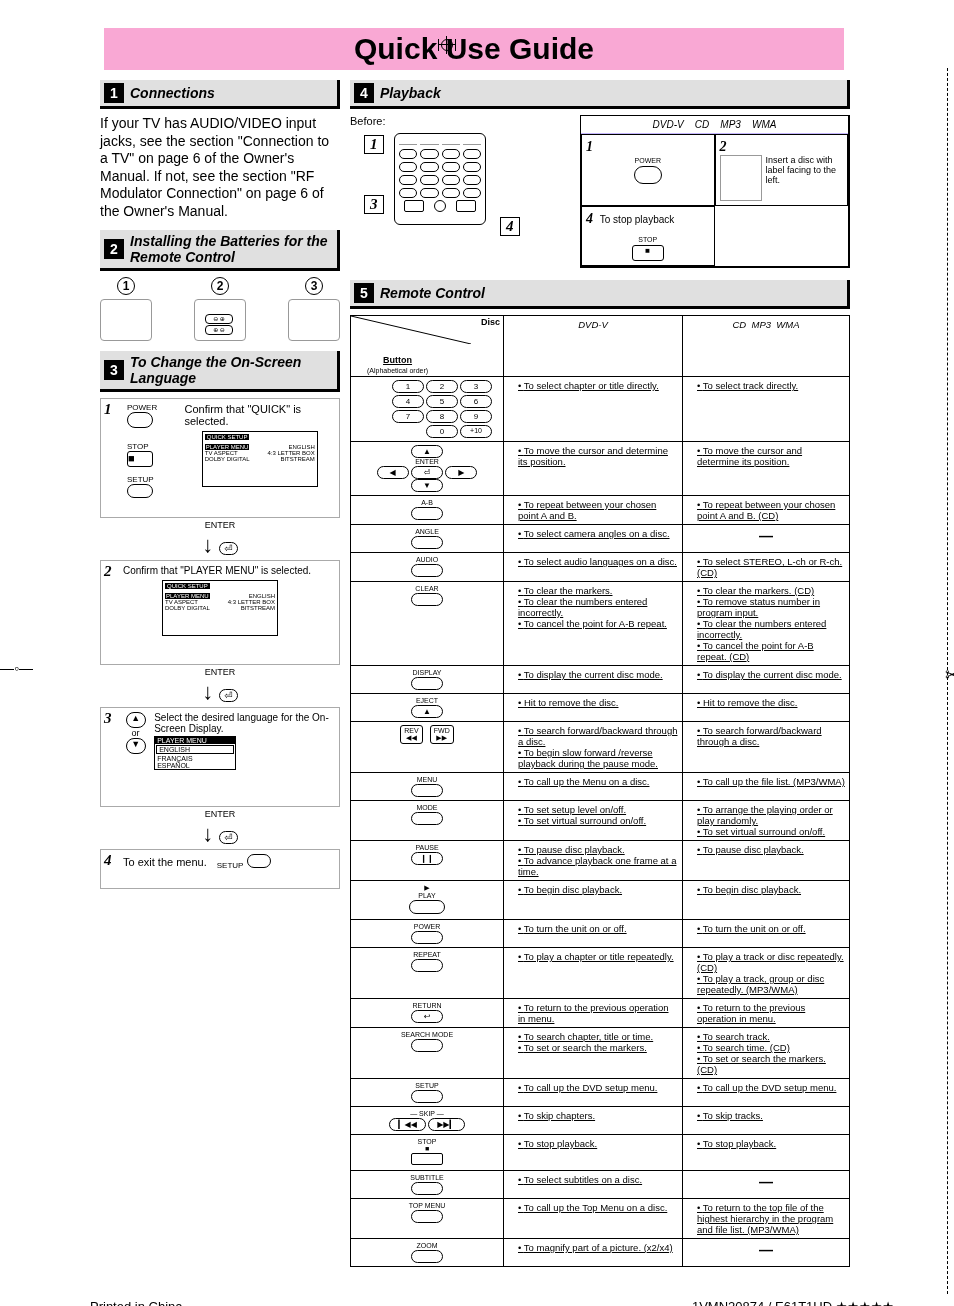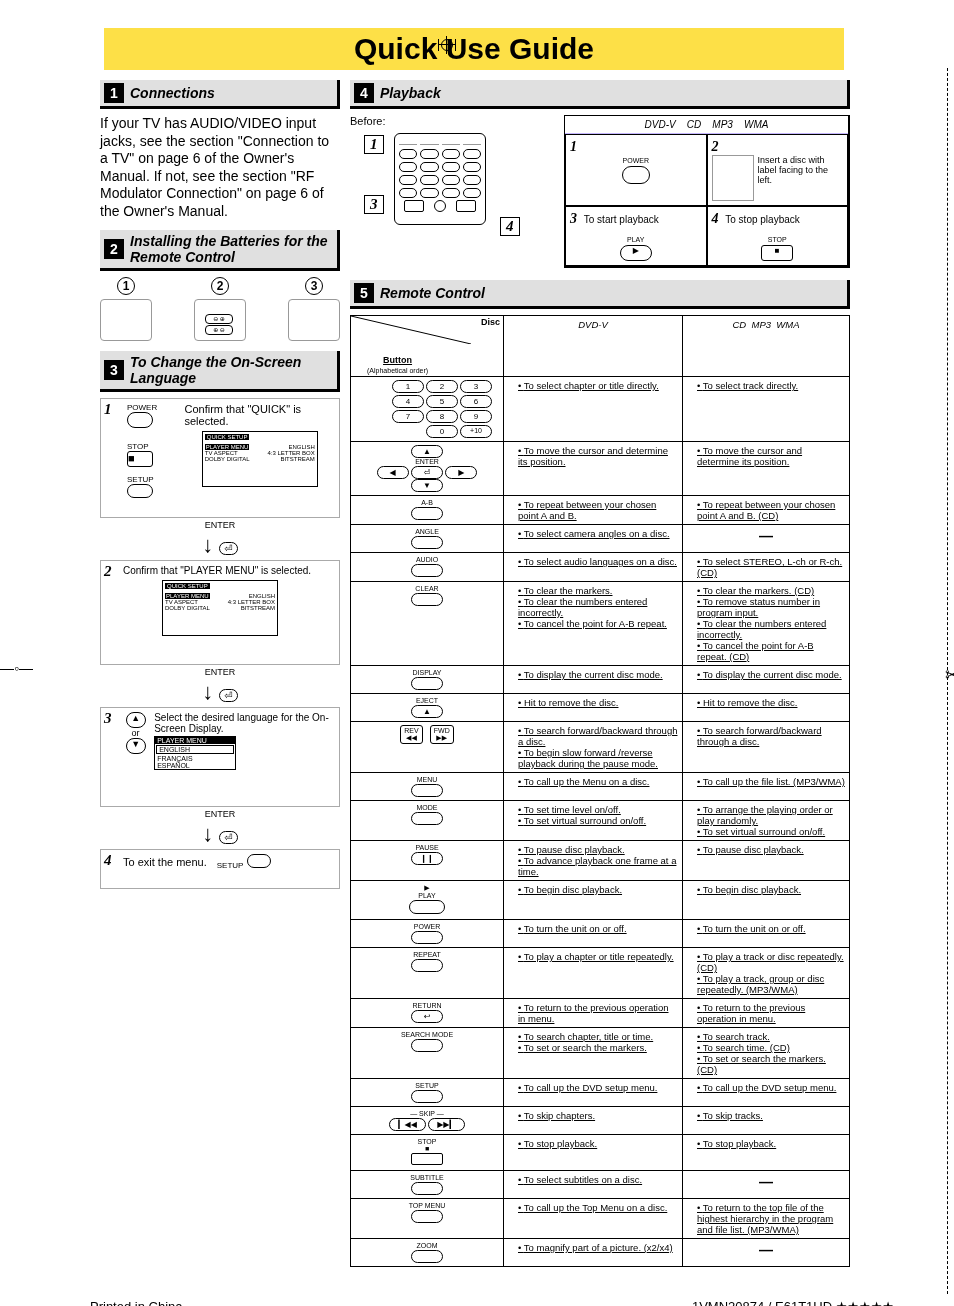--- a/index.html
+++ b/index.html
@@ -4,21 +4,21 @@
 <style>
   body { margin:0; font-family: Arial, Helvetica, sans-serif; font-size:11px; color:#000; background:#fff; }
   .page { width:954px; height:1306px; position:relative; box-sizing:border-box; padding:0 14px 0 14px;}
   .header-info { font-size:11px; padding:4px 0 0 60px; letter-spacing:0.2px;}
   .crop-top { position:absolute; top:8px; left:436px; font-size:14px; }
   .crop-top .vline { display:inline-block; width:1px; height:12px; background:#000; vertical-align:middle; margin:0 2px;}
   .crop-top .circ { display:inline-block; width:10px; height:10px; border:1px solid #000; border-radius:50%; vertical-align:middle; position:relative;}
   .crop-top .circ:after{content:'';position:absolute;left:4px;top:-4px;width:1px;height:18px;background:#000;}
   .crop-top .circ:before{content:'';position:absolute;top:4px;left:-4px;height:1px;width:18px;background:#000;}
 
-  .title-bar { background:#fde047; margin:28px 0 10px 90px; width:740px; padding:4px 0;}
+  .title-bar { background:#f9a8d4; margin:28px 0 10px 90px; width:740px; padding:4px 0;}
   .title-bar h1 { margin:0; text-align:center; font-size:30px; font-weight:bold; font-family: Arial, sans-serif;}
   .cols { display:flex; gap:10px; }
   .left-col { width:240px; margin-left:86px;}
   .right-col { width:500px; }
   .numbox { display:inline-block; background:#000; color:#fff; width:20px; height:20px; text-align:center; line-height:20px; font-weight:bold; font-size:14px; font-family:Arial; margin-right:6px;}
   .sec-head { background:#e0e0e0; border-right:3px solid #000; border-bottom:3px solid #000; padding:3px 4px; margin-bottom:6px; display:flex; align-items:center; font-weight:bold; font-size:14px;}
   .sec-head .numbox { flex-shrink:0;}
   .sec-head .t { font-style:italic; font-family:Arial;}
   .para { font-size:14px; line-height:1.25; font-family:Arial; margin-bottom:10px;}
   .subtxt { font-size:10px; line-height:1.2;}
@@ -206,21 +206,21 @@
         </div>
       </div>
     </div>
 
     <div class="right-col">
 
       <div class="sec-head">
         <span class="numbox">4</span>
         <span class="t">Playback</span>
       </div>
-      <div style="display:flex;gap:4px;">
+      <div style="display:flex;gap:20px;">
         <div style="width:210px;">
           <div style="font-size:11px;">Before:</div>
           <div style="position:relative;margin-top:6px;height:100px;">
             <span class="step-num" style="position:absolute;left:14px;top:2px;">1</span>
             <span class="step-num" style="position:absolute;left:14px;top:62px;">3</span>
             <span class="step-num" style="position:absolute;left:150px;top:84px;">4</span>
             <div style="position:absolute;left:44px;top:0;width:90px;height:90px;border:1px solid #000;border-radius:6px;">
               <div style="display:grid;grid-template-columns:repeat(4,1fr);gap:3px;padding:4px;">
                 <div style="border-bottom:1px solid #999;height:6px;"></div>
                   <div style="border-bottom:1px solid #999;"></div>
@@ -264,28 +264,20 @@
             <div class="cell">
               <span class="pg-num">1</span>
               <div style="text-align:center;font-size:7px;margin-top:2px;">POWER</div>
               <div style="width:26px;height:16px;border:1px solid #000;border-radius:9px;margin:2px auto;"></div>
             </div>
             <div class="cell">
               <span class="pg-num">2</span>
               <div style="display:flex;gap:4px;">
                 <div style="width:40px;height:44px;border:1px solid #999;"></div>
                 <div style="font-size:9px;flex:1;">Insert a disc with label facing to the left.</div>
-              </div>
-            </div>
-            <div class="cell">
-              <span class="pg-num">3</span>
-              <span style="font-size:10px;margin-left:4px;">To start playback</span>
-              <div style="text-align:center;margin-top:6px;">
-                <span style="font-size:7px;">PLAY</span><br>
-                <span style="display:inline-block;width:30px;height:14px;border:1px solid #000;border-radius:8px;font-size:8px;">▶</span>
               </div>
             </div>
             <div class="cell">
               <span class="pg-num">4</span>
               <span style="font-size:10px;margin-left:4px;">To stop playback</span>
               <div style="text-align:center;margin-top:6px;">
                 <span style="font-size:7px;">STOP</span><br>
                 <span style="display:inline-block;width:30px;height:14px;border:1px solid #000;border-radius:3px;font-size:8px;">■</span>
               </div>
             </div>
@@ -468,21 +460,21 @@
               <td>
                 <ul>
                   <li>To call up the file list. (MP3/WMA)</li>
                 </ul>
               </td>
             </tr>
             <tr>
               <td class="btn-cell"><span class="btn-label-top">MODE</span><span class="oval">&nbsp;</span></td>
               <td>
                 <ul>
-                  <li>To set time level on/off.</li>
+                  <li>To set setup level on/off.</li>
                   <li>To set virtual surround on/off.</li>
                 </ul>
               </td>
               <td>
                 <ul>
                   <li>To arrange the playing order or play randomly.</li>
                   <li>To set virtual surround on/off.</li>
                 </ul>
               </td>
             </tr>

